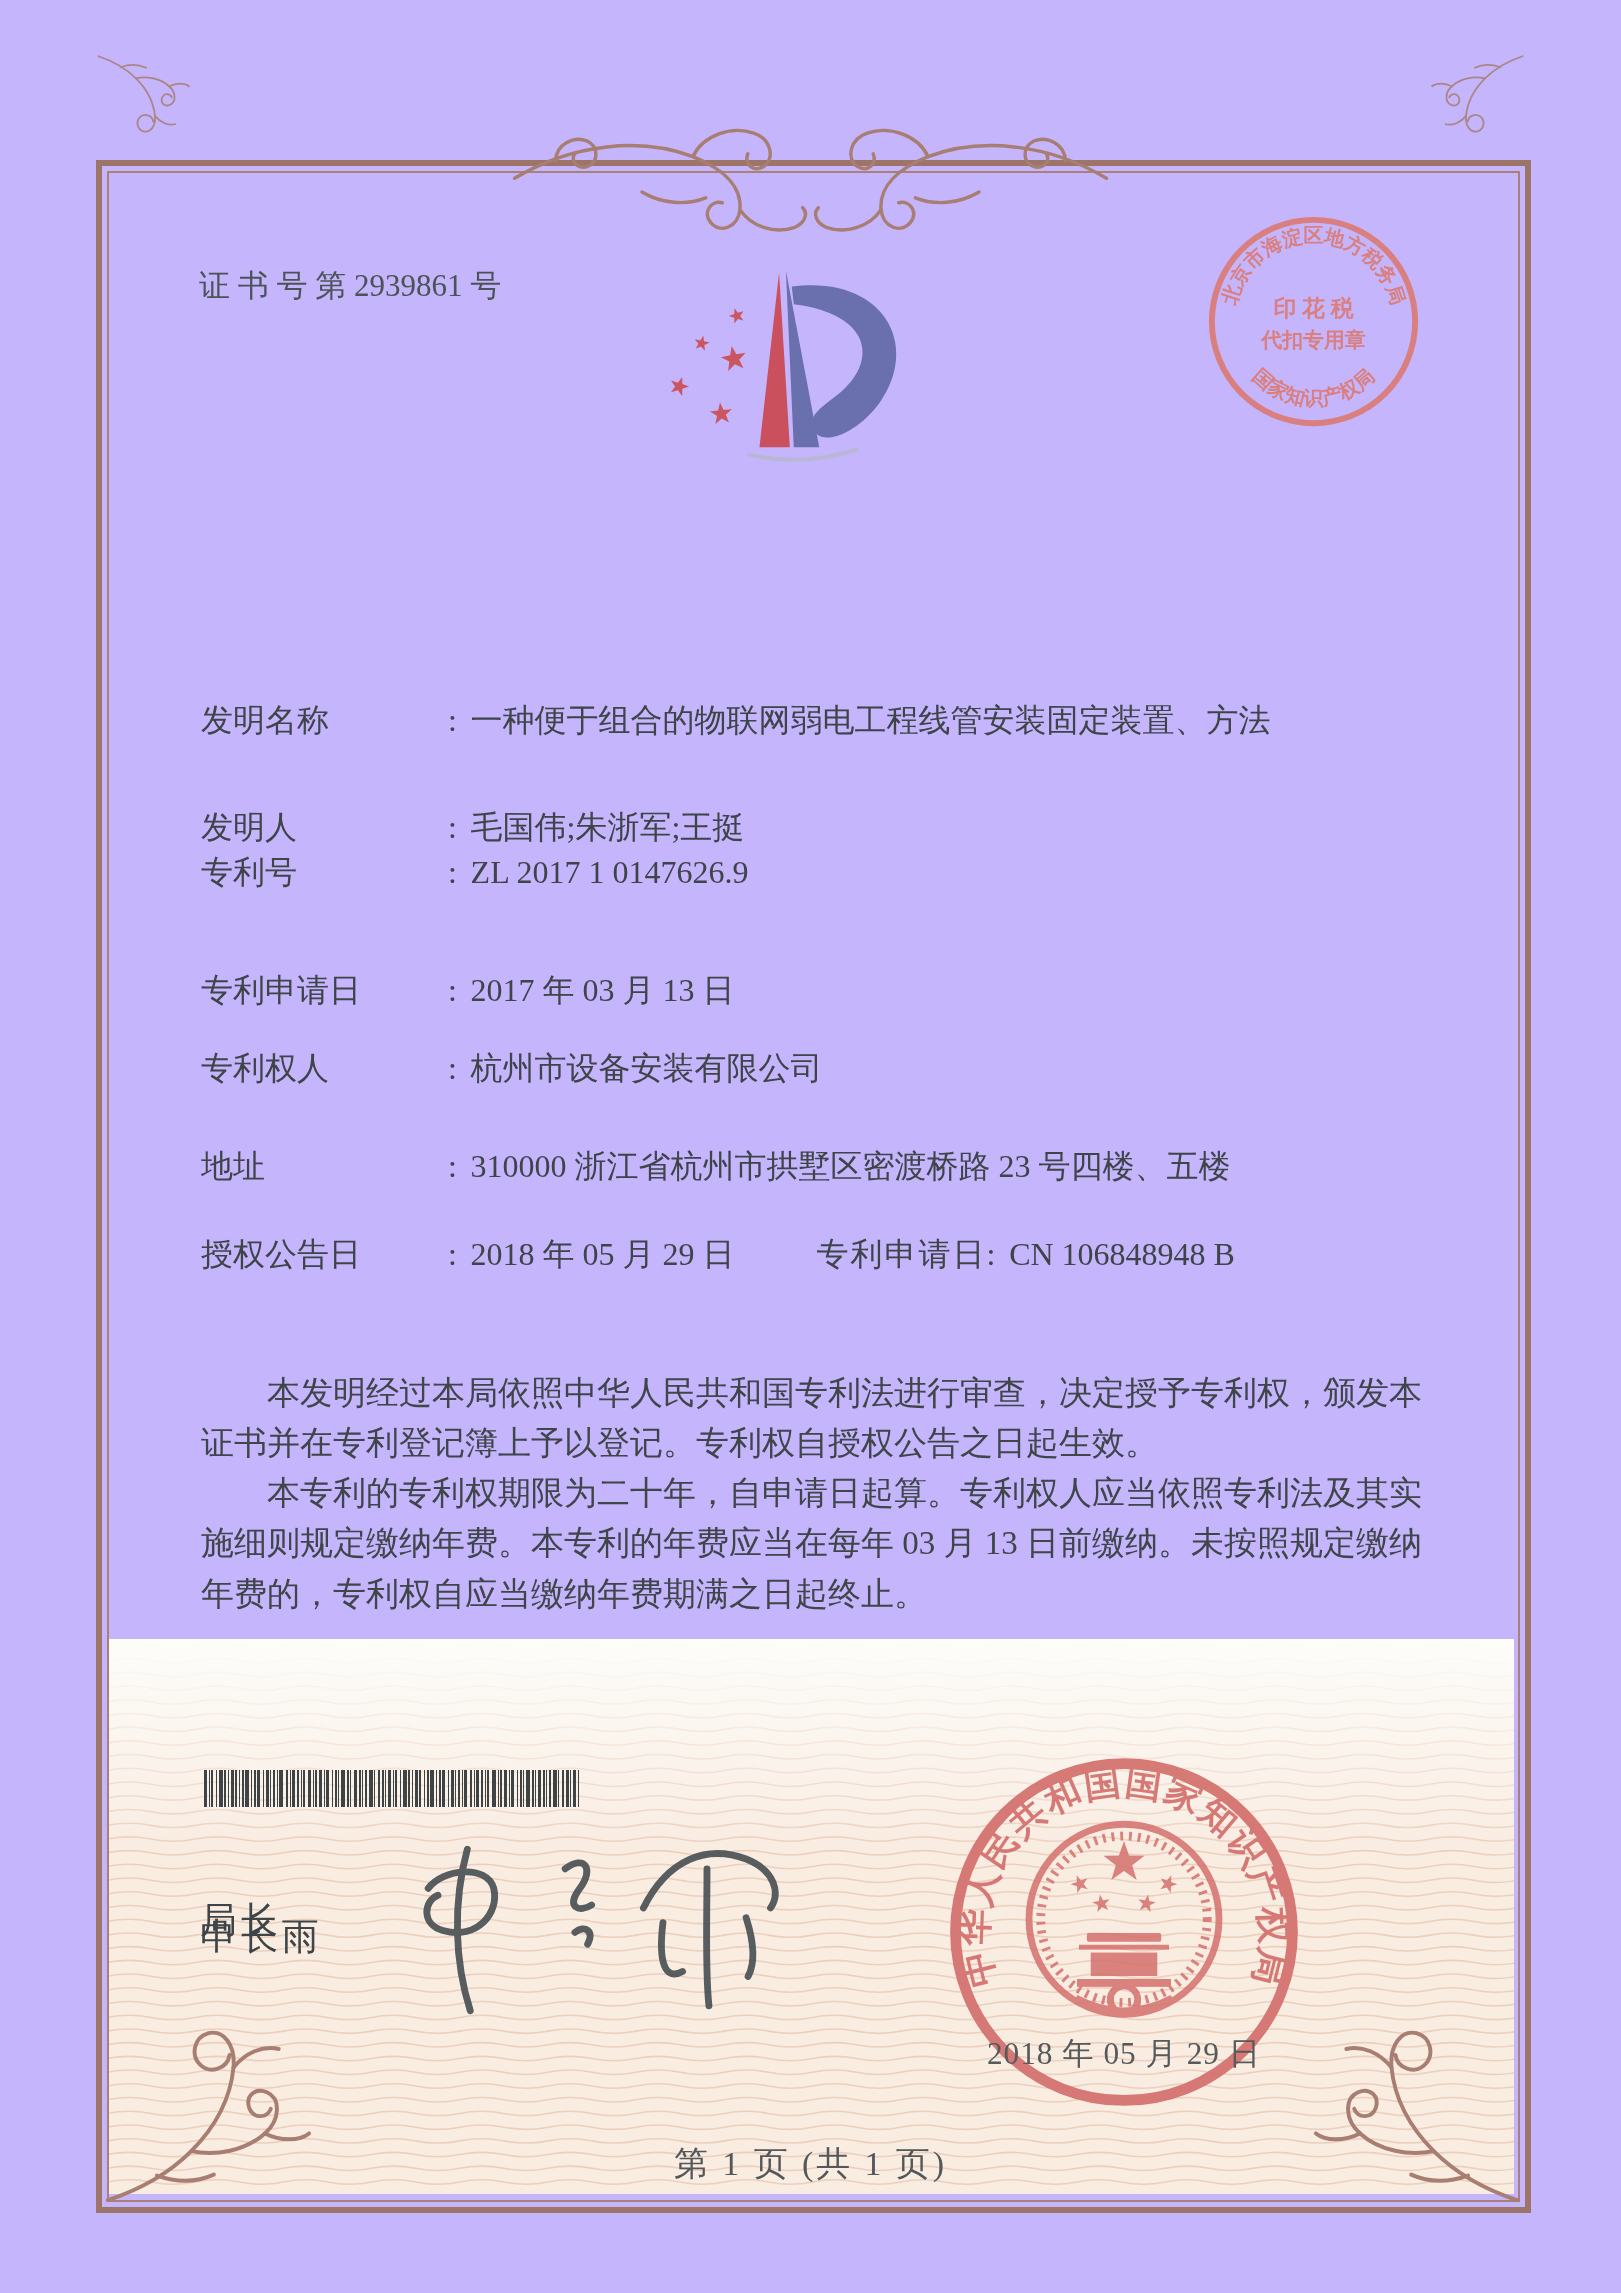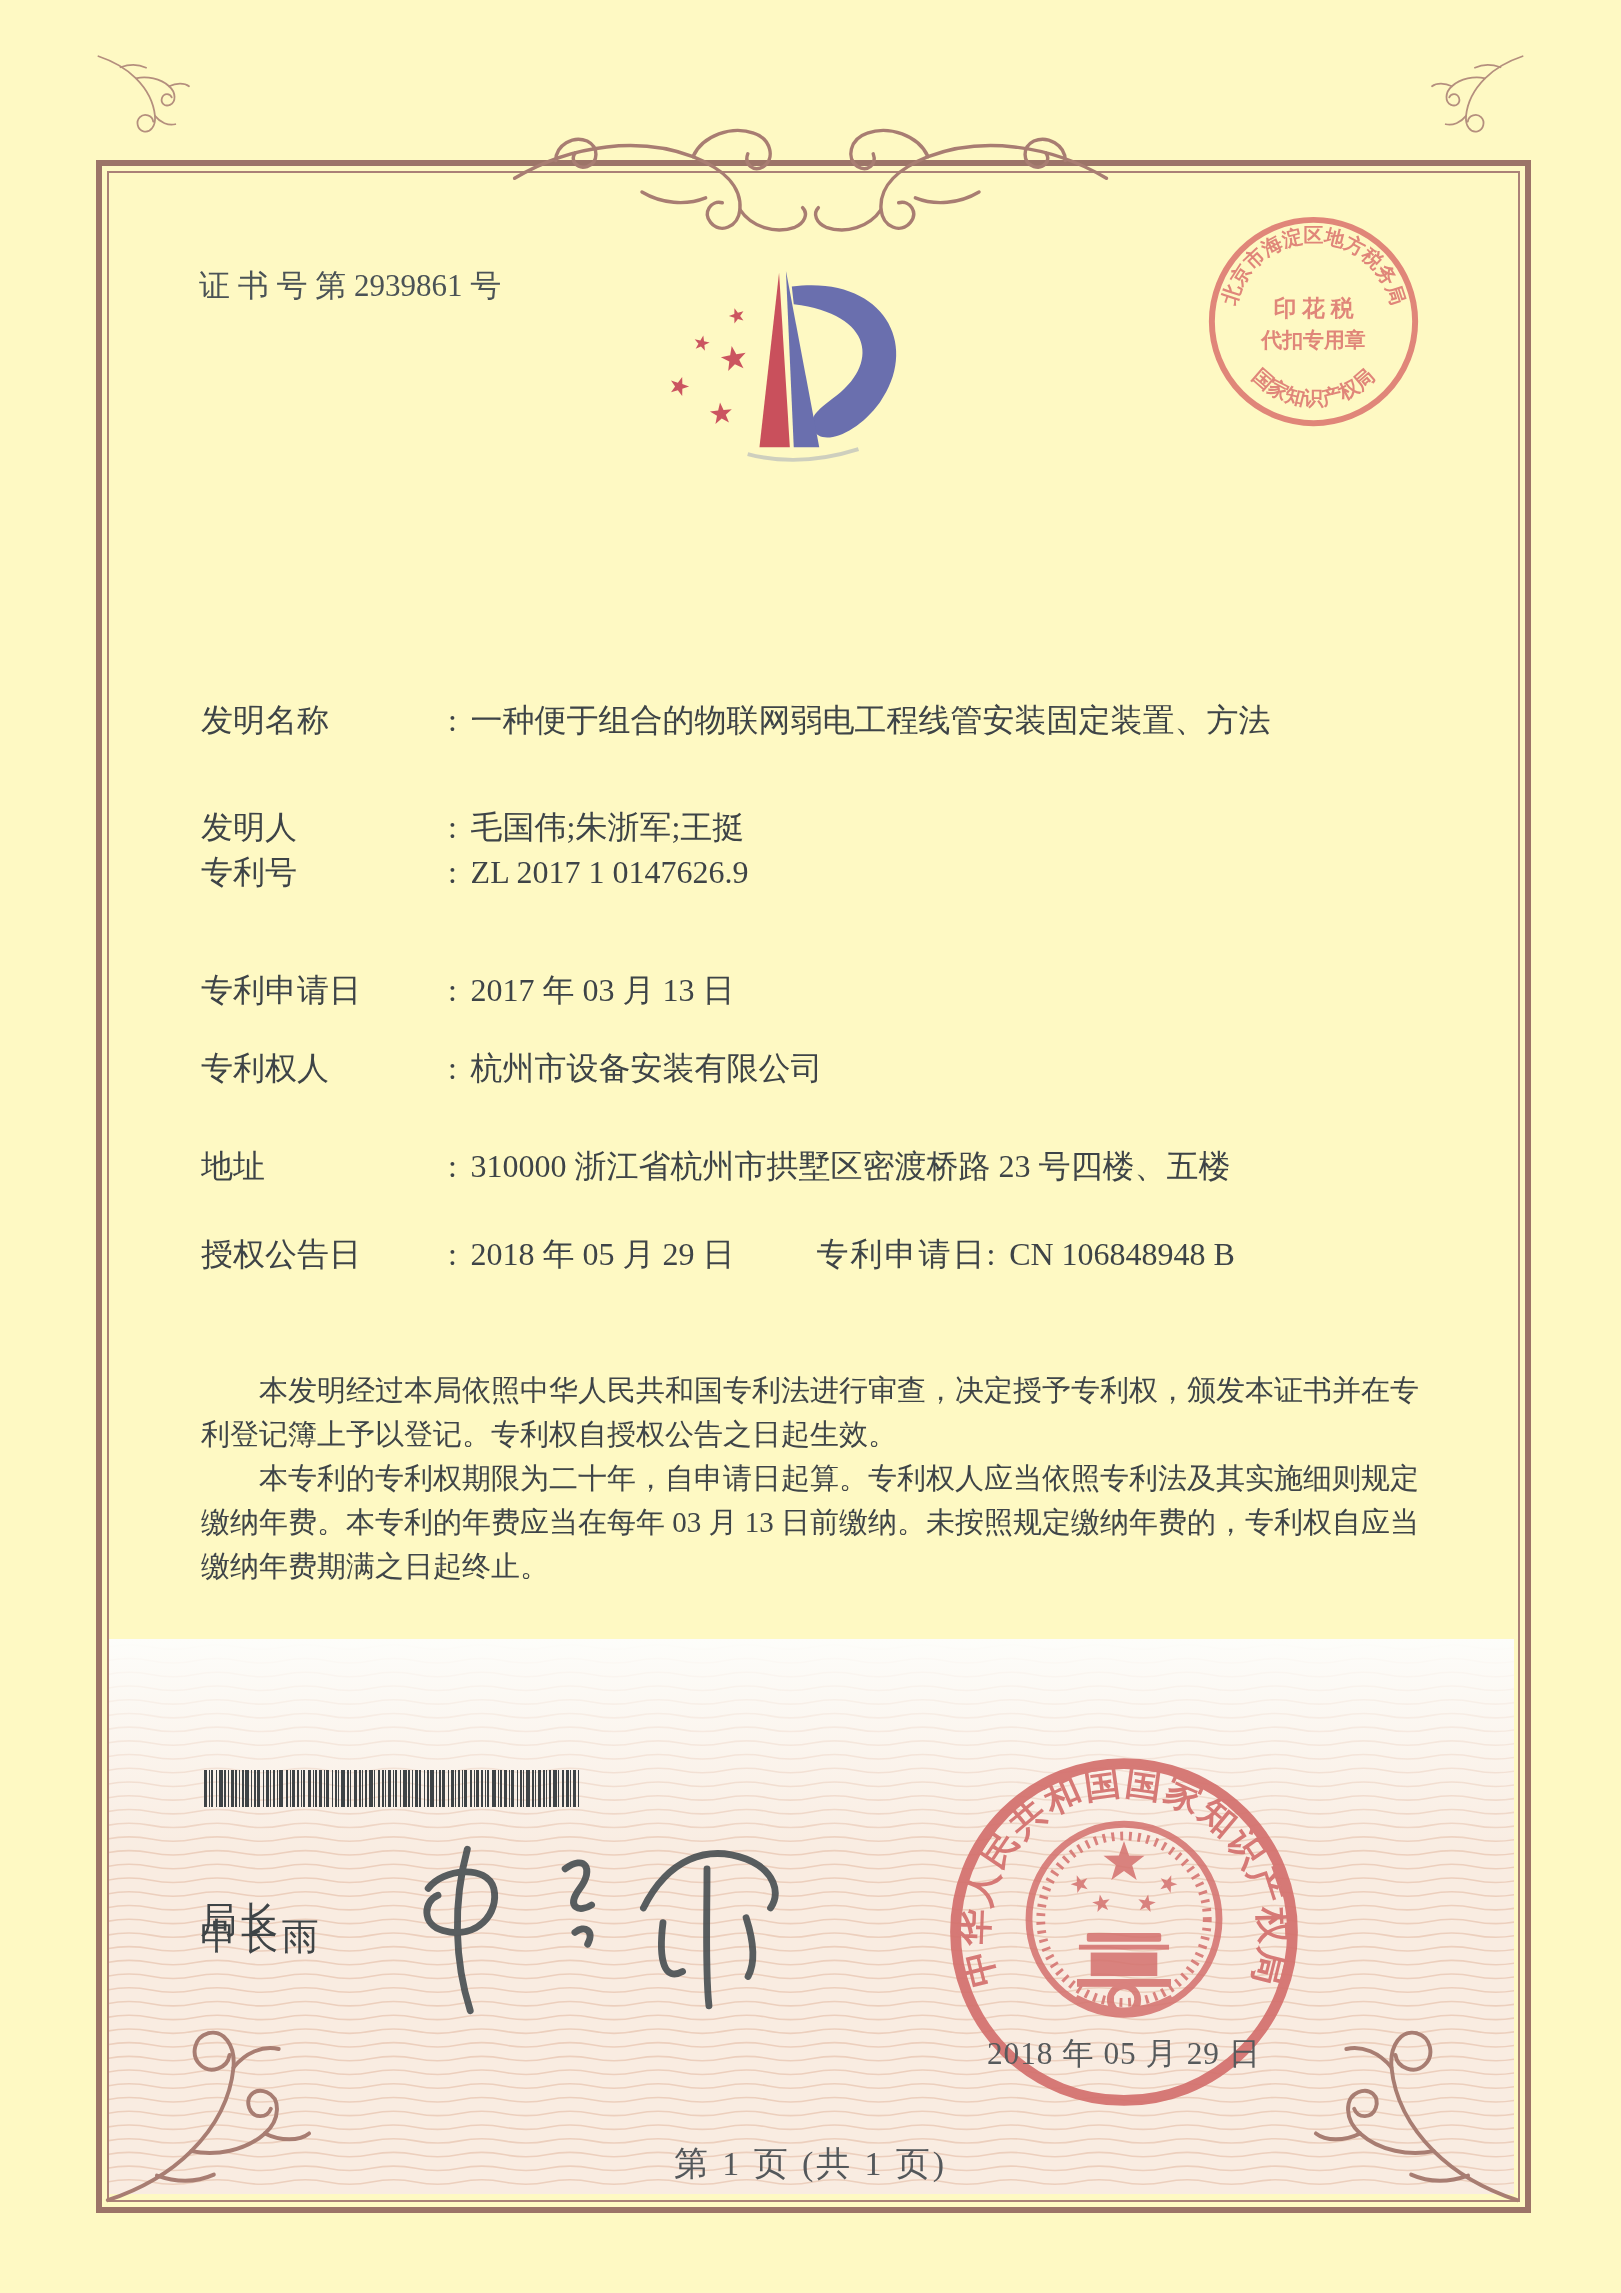--- a/index.html
+++ b/index.html
@@ -1,17 +1,17 @@
 <!DOCTYPE html>
 <html><head>
 <meta charset="utf-8">
 <style>
   html,body{margin:0;padding:0;background:#ffffff;}
   .page{
-    position:relative;width:1621px;height:2294px;background:#fef9c3;
+    position:relative;width:1621px;height:2294px;background:#c4b5fd;
     overflow:hidden;font-family:"Liberation Serif","DejaVu Serif",serif;
     color:#3f4548;
   }
   
   .frame{position:absolute;left:96px;top:160px;width:1423px;height:2041px;
     border:6.9px solid #9c7468;}
   .frame-inner{position:absolute;inset:4.9px;border:2px solid #aa8177;}
   
   .wavy-zone{position:absolute;left:107px;top:1639px;width:1407px;height:555px;
     background:#f9ece1;overflow:hidden;}
@@ -29,21 +29,21 @@
   .flabel{display:inline-block;width:247px;text-align:justify;text-align-last:justify;
     vertical-align:top;}
   .flabel::after{content:"";display:inline-block;width:100%;}
   .fcolon{margin-right:13.7px;}
   .mb-a{margin-bottom:62px;} .mb-b{} .mb-c{margin-bottom:73px;}
   .mb-d{margin-bottom:33px;} .mb-e{margin-bottom:53px;} .mb-f{margin-bottom:43px;}
   .fpair2{margin-left:82px;}
   .fpair2 .flabel{width:auto;letter-spacing:2px;}
   
   .body-text{position:absolute;left:201px;top:1368px;width:1233px;
-    font-size:29px;line-height:1.52;color:#3f4548;}
+    font-size:33px;line-height:1.52;color:#3f4548;}
   .body-text p{margin:0;text-indent:2em;}
   
   .barcode{position:absolute;left:204px;top:1770px;width:378px;height:37px;
     display:flex;align-items:stretch;}
   .barcode span{display:block;height:100%;}
   
   .sig-title{position:absolute;left:200px;top:1896px;font-size:37px;color:#3e4447;
     letter-spacing:3.9px;font-family:"Liberation Sans","DejaVu Sans",sans-serif;}
   .sig-name{position:absolute;left:200px;top:1912px;font-size:37px;color:#3e4447;
     letter-spacing:3.9px;font-family:"Liberation Sans","DejaVu Sans",sans-serif;}

